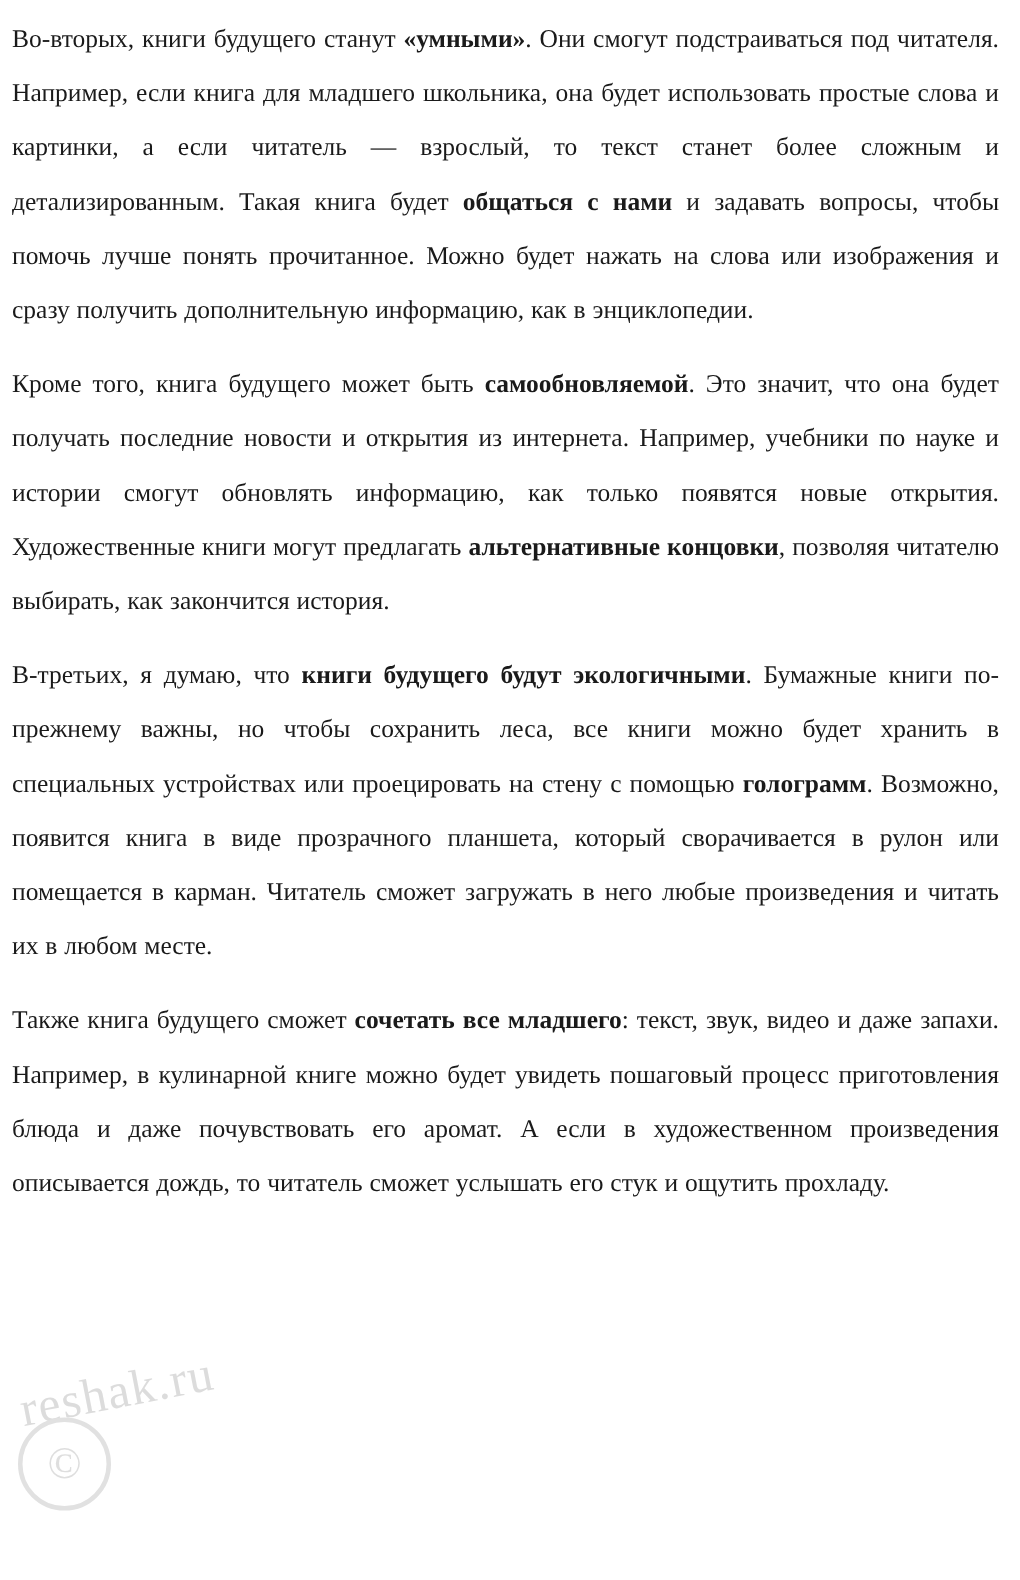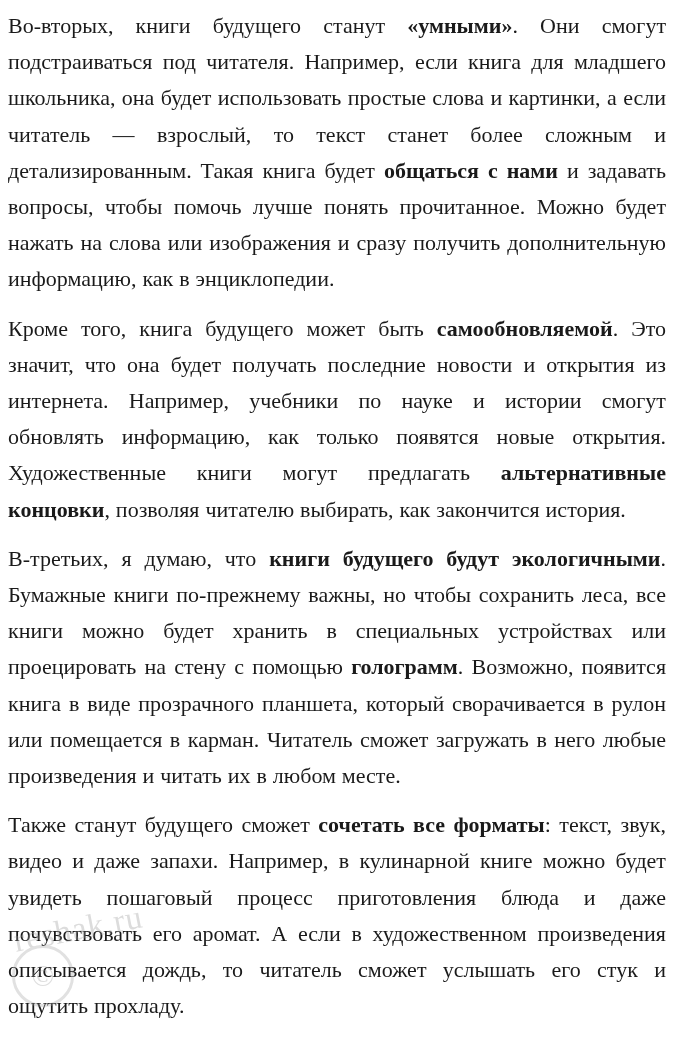--- a/index.html
+++ b/index.html
@@ -16,21 +16,21 @@
     color: #1a1a1a;
   }
   .page {
     position: relative;
     width: 680px;
     height: 1053px;
     box-sizing: border-box;
     padding: 8px 14px 0 8px;
   }
   .para {
-    font-size: 22px;
+    font-size: 17px;
     line-height: 36.2px;
     text-align: justify;
     text-justify: inter-word;
     margin: 0 0 13px 0;
     word-spacing: 0.02em;
     hyphens: none;
   }
   .para:last-child {
     margin-bottom: 0;
   }
@@ -76,20 +76,20 @@
   }
 </style>
 </head>
 <body>
 
 <div class="page">
 
   <p class="para"><span>Во-вторых, книги будущего станут </span><b>«умными»</b><span>. Они смогут подстраиваться под читателя. Например, если книга для младшего школьника, она будет использовать простые слова и картинки, а если читатель — взрослый, то текст станет более сложным и детализированным. Такая книга будет </span><b>общаться с нами</b><span> и задавать вопросы, чтобы помочь лучше понять прочитанное. Можно будет нажать на слова или изображения и сразу получить дополнительную информацию, как в энциклопедии.</span></p>
   <p class="para"><span>Кроме того, книга будущего может быть </span><b>самообновляемой</b><span>. Это значит, что она будет получать последние новости и открытия из интернета. Например, учебники по науке и истории смогут обновлять информацию, как только появятся новые открытия. Художественные книги могут предлагать </span><b>альтернативные концовки</b><span>, позволяя читателю выбирать, как закончится история.</span></p>
   <p class="para"><span>В-третьих, я думаю, что </span><b>книги будущего будут экологичными</b><span>. Бумажные книги по-прежнему важны, но чтобы сохранить леса, все книги можно будет хранить в специальных устройствах или проецировать на стену с помощью </span><b>голограмм</b><span>. Возможно, появится книга в виде прозрачного планшета, который сворачивается в рулон или помещается в карман. Читатель сможет загружать в него любые произведения и читать их в любом месте.</span></p>
-  <p class="para"><span>Также станут будущего сможет </span><b>сочетать все форматы</b><span>: текст, звук, видео и даже запахи. Например, в кулинарной книге можно будет увидеть пошаговый процесс приготовления блюда и даже почувствовать его аромат. А если в художественном произведения описывается дождь, то читатель сможет услышать его стук и ощутить прохладу.</span></p>
+  <p class="para"><span>Также книга будущего сможет </span><b>сочетать все младшего</b><span>: текст, звук, видео и даже запахи. Например, в кулинарной книге можно будет увидеть пошаговый процесс приготовления блюда и даже почувствовать его аромат. А если в художественном произведения описывается дождь, то читатель сможет услышать его стук и ощутить прохладу.</span></p>
 
   <div class="watermark">
     <div class="wm-text">reshak.ru</div>
     <div class="wm-circle">©</div>
   </div>
 
 </div>
 
 </body></html>

